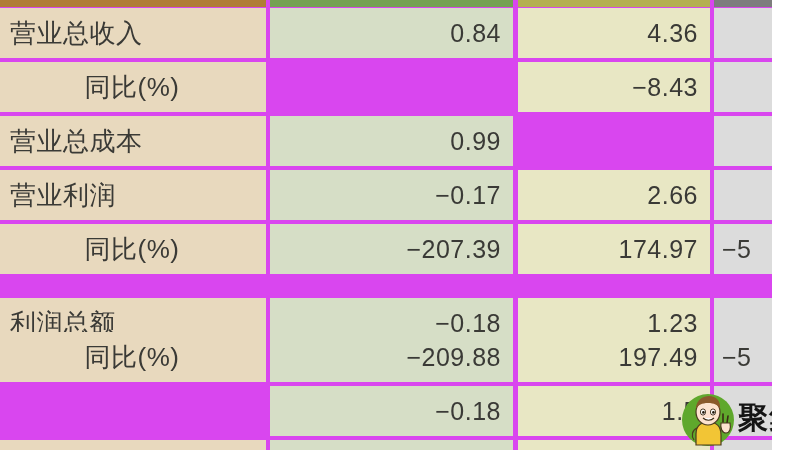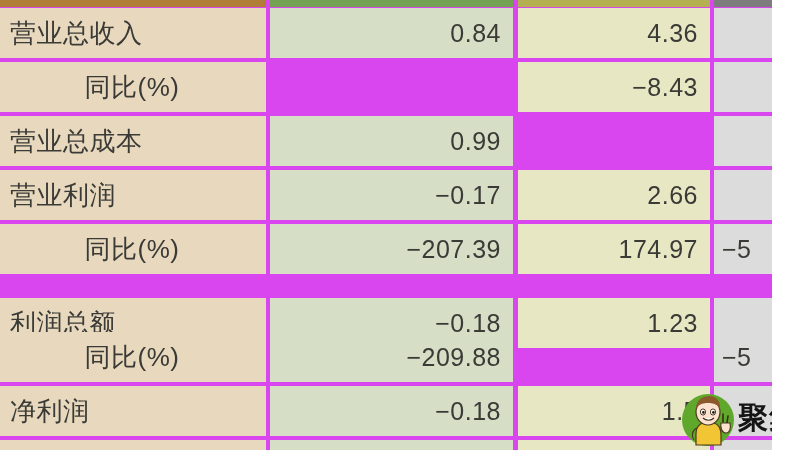--- a/index.html
+++ b/index.html
@@ -176,25 +176,25 @@
   <div class="row" style="top:278px;margin-top:20px;">
     <div class="cell cell-label">利润总额</div>
     <div class="cell cell-c1">−0.18</div>
     <div class="cell cell-c2">1.23</div>
     <div class="cell cell-c3"></div>
   </div>
 
   <div class="row" style="top:332px;">
     <div class="cell cell-label indent">同比(%)</div>
     <div class="cell cell-c1">−209.88</div>
+    <div class="cell cell-c2">197.49</div>
     <div class="cell cell-c3">−5</div>
   </div>
 
   <div class="row" style="top:386px;">
-    <div class="cell cell-label">净利润</div>
     <div class="cell cell-c1">−0.18</div>
     <div class="cell cell-c2">1.5</div>
     <div class="cell cell-c3"></div>
   </div>
 
   <div class="row" style="top:440px;">
     <div class="cell cell-label"></div>
     <div class="cell cell-c1"></div>
     <div class="cell cell-c2"></div>
     <div class="cell cell-c3"></div>

